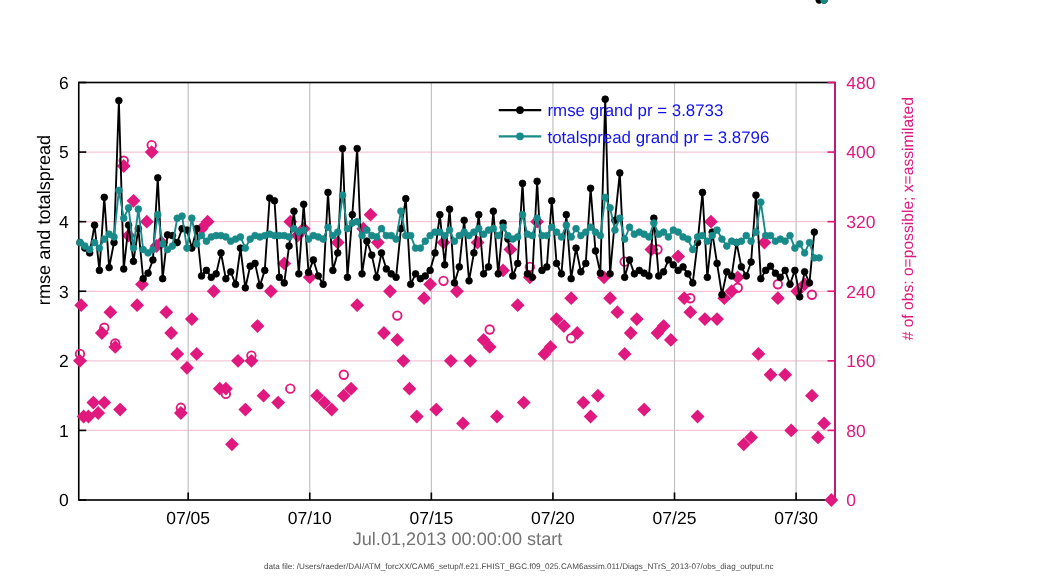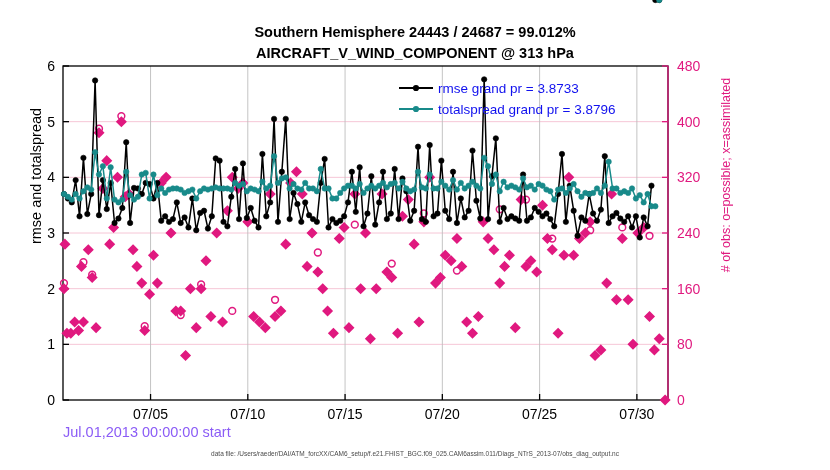--- a/index.html
+++ b/index.html
@@ -19,40 +19,36 @@
     position:absolute;left:-134px;top:168px;width:340px;
     transform:rotate(-90deg);transform-origin:center center;
     text-align:center;font-size:14.5px;color:#000;
   }
   .ylabel-right{
     position:absolute;left:556px;top:168px;width:340px;
     transform:rotate(-90deg);transform-origin:center center;
     text-align:center;font-size:12.5px;color:#e0197f;
   }
   .xlabel{
-    position:absolute;left:63px;top:424px;width:606px;
-    font-size:14.5px;color:#8b5cf6;
+    position:absolute;left:63px;top:424px;width:606px;text-align:center;
+    font-size:14.5px;color:#737373;
   }
   .footer{
     position:absolute;left:0;top:450px;width:830px;text-align:center;
     font-size:6.5px;color:#4a4a4a;
   }
   .tick-text{font-size:14px;fill:#000;font-family:"Liberation Sans", sans-serif;}
   .tick-text-right{font-size:14px;fill:#e0197f;font-family:"Liberation Sans", sans-serif;}
   .legend-text{font-size:13.5px;fill:#1111ee;font-family:"Liberation Sans", sans-serif;}
 </style>
 </head>
 <body>
 
 <div id="root">
 
-  <div class="title-block">
-    <span>Southern Hemisphere 24443 / 24687 = 99.012%</span>
-    <span class="title-line2">AIRCRAFT_V_WIND_COMPONENT @ 313 hPa</span>
-  </div>
 
   <svg id="plotsvg" width="830" height="470">
       <g>
         <line x1="63" y1="344.3333333333333" x2="668" y2="344.3333333333333" stroke="#f6c6d6" stroke-width="1"></line>
         <line x1="63" y1="288.6666666666667" x2="668" y2="288.6666666666667" stroke="#f6c6d6" stroke-width="1"></line>
         <line x1="63" y1="233" x2="668" y2="233" stroke="#f6c6d6" stroke-width="1"></line>
         <line x1="63" y1="177.33333333333334" x2="668" y2="177.33333333333334" stroke="#f6c6d6" stroke-width="1"></line>
         <line x1="63" y1="121.66666666666663" x2="668" y2="121.66666666666663" stroke="#f6c6d6" stroke-width="1"></line>
       </g>
       <g>

